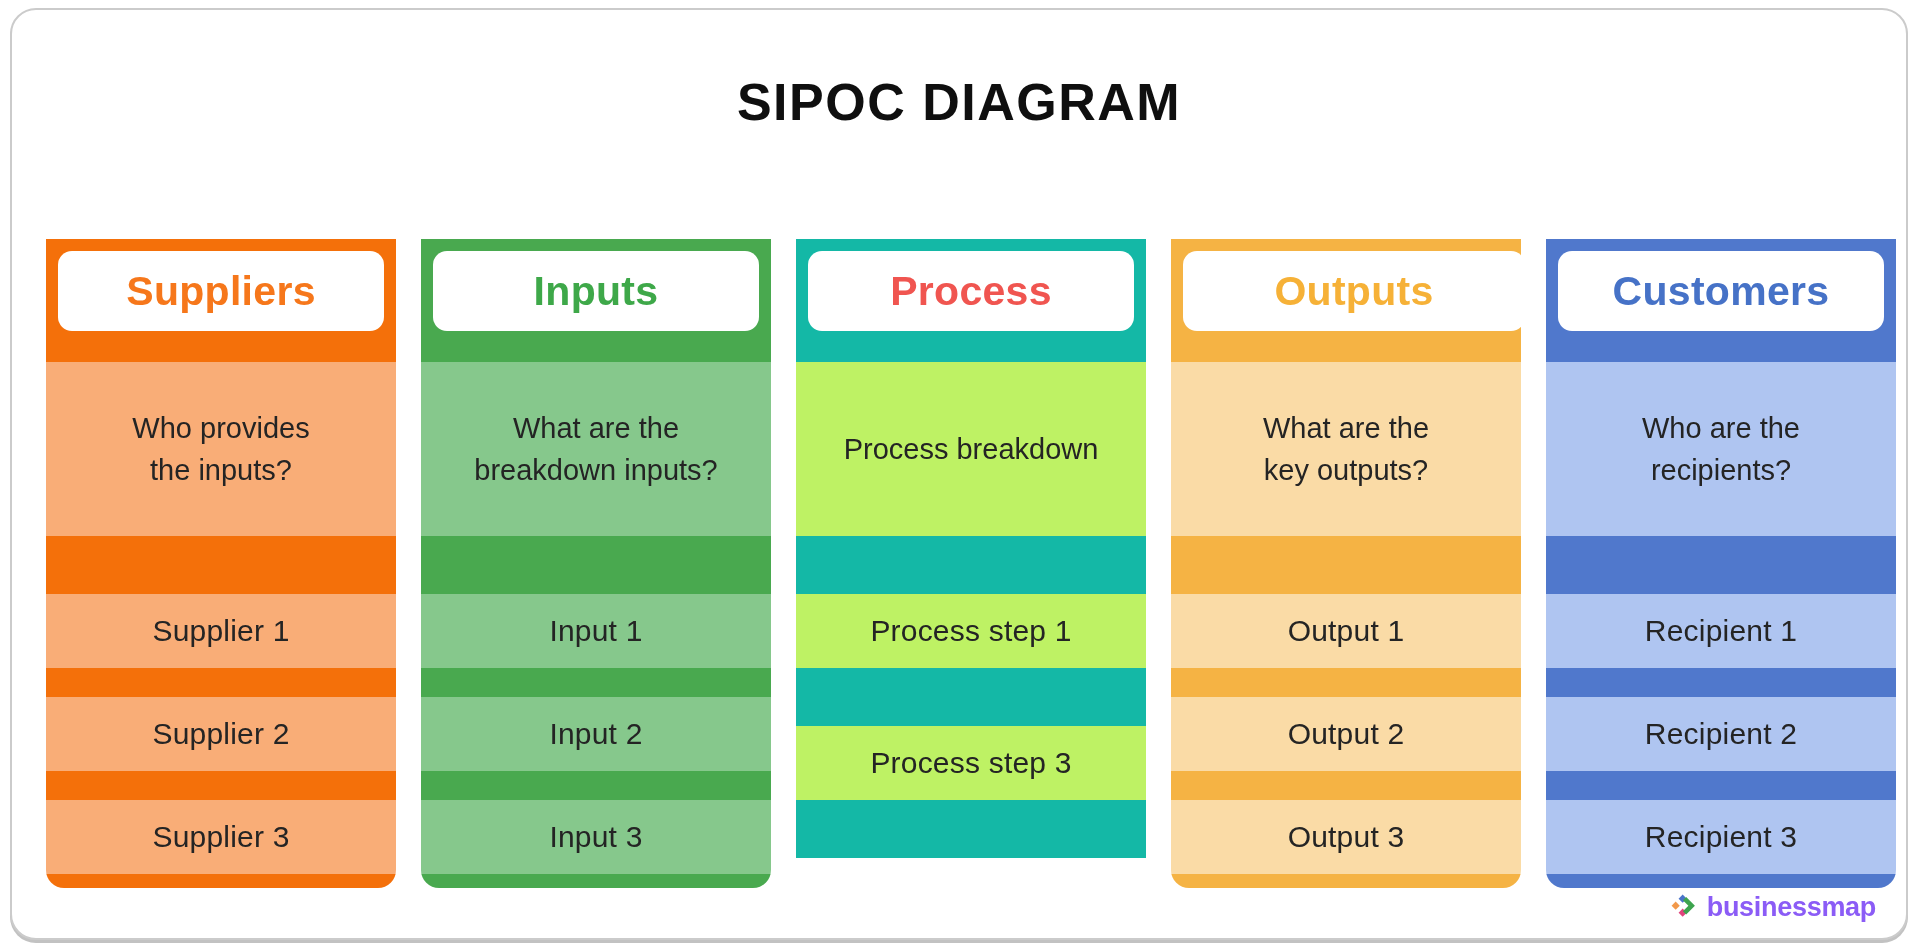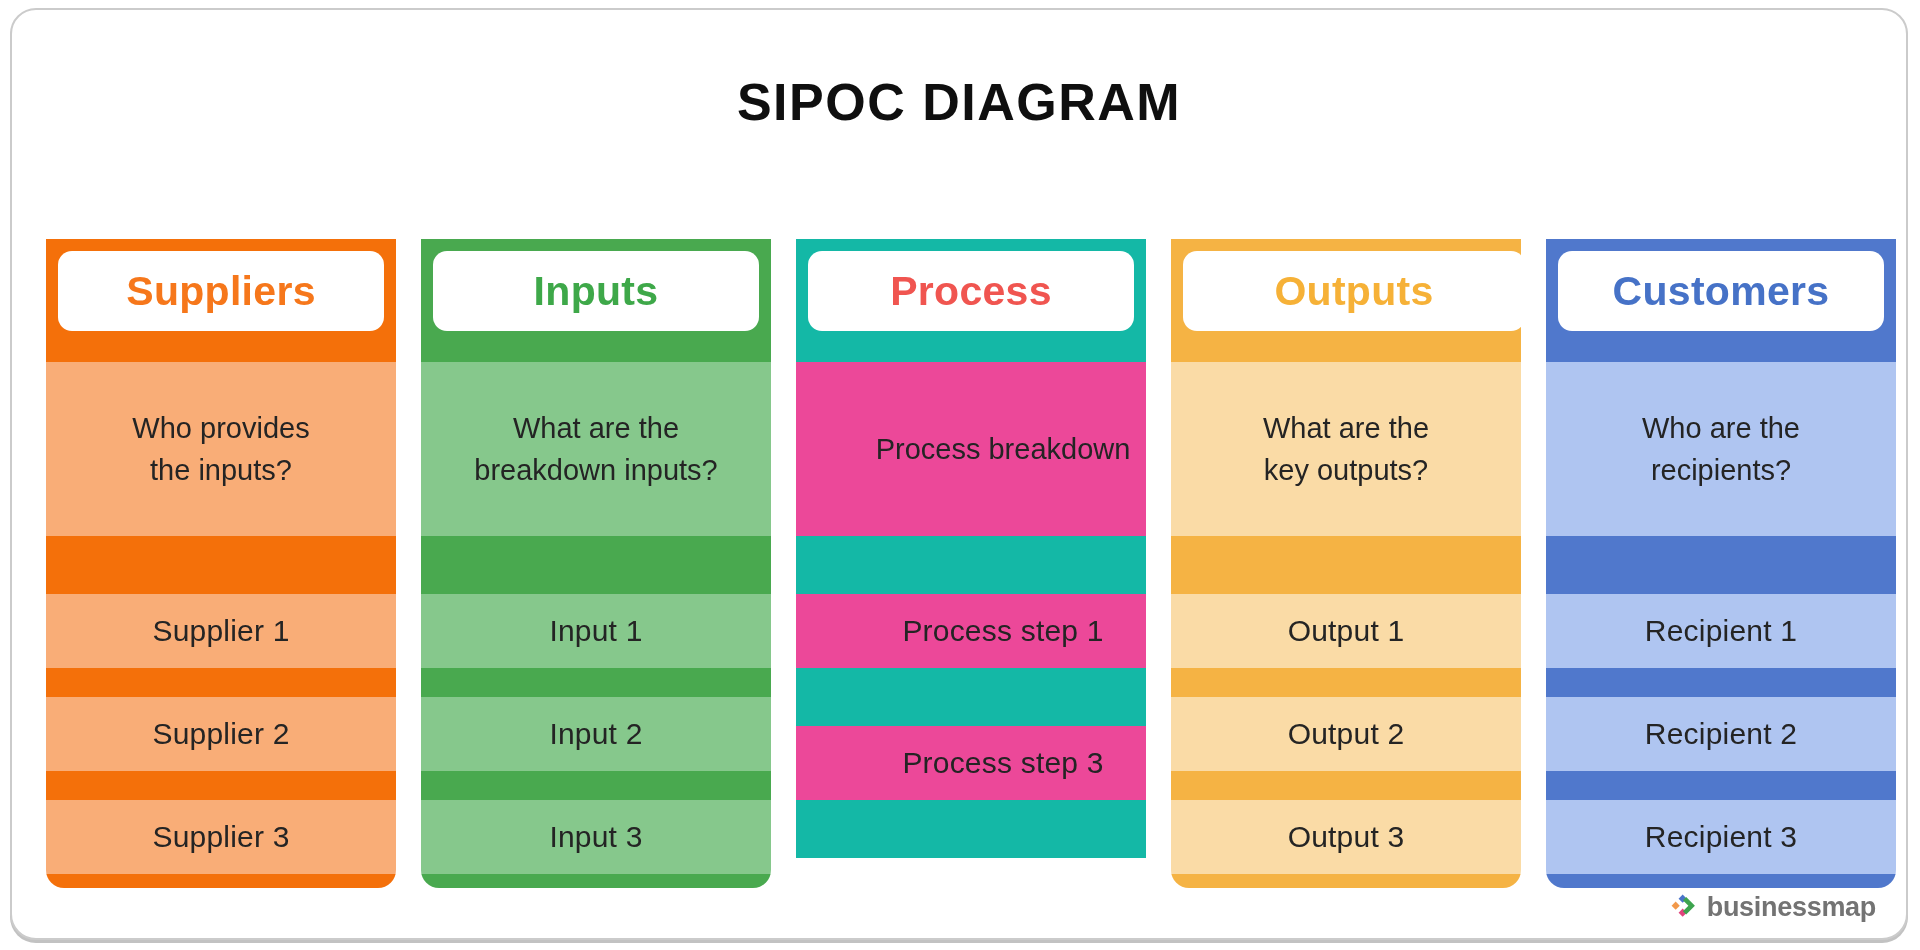--- a/index.html
+++ b/index.html
@@ -44,33 +44,33 @@
     height:74px;display:flex;align-items:center;justify-content:center;
   }
   .row span{font-size:30px;color:#242424;letter-spacing:.2px;}
   .foot{height:58px;}
 
   
   .col-suppliers .dark{background:#F4700A;} .col-suppliers .light{background:#F9AD77;}
   .col-suppliers .col-title{color:#F6771B;}
   .col-inputs .dark{background:#49A94F;} .col-inputs .light{background:#86C88C;}
   .col-inputs .col-title{color:#3EA849;}
-  .col-process .dark{background:#14b8a6;text-decoration:underline;} .col-process .light{background:#ec4899;padding-left:32px;}
+  .col-process .dark{background:#14b8a6;text-decoration:underline;} .col-process .light{background:#bef264;}
   .col-process .col-title{color:#F05550;}
   .col-outputs .dark{background:#F5B344;padding-left:16px;} .col-outputs .light{background:#FADBA6;}
   .col-outputs .col-title{color:#F6B137;}
   .col-customers .dark{background:#5078CC;} .col-customers .light{background:#AFC5F1;}
   .col-customers .col-title{color:#4672C7;}
 
   .logo{
     position:absolute;right:30px;bottom:15px;
     display:flex;align-items:center;gap:8px;
   }
   .logo-text{
-    font-size:27px;font-weight:600;color:#737373;letter-spacing:-.3px;
+    font-size:27px;font-weight:600;color:#8b5cf6;letter-spacing:-.3px;
   }
 </style>
 </head>
 <body>
 
 <div class="card">
 
   <h1 class="diagram-title">SIPOC DIAGRAM</h1>
 
   <div class="cols">

